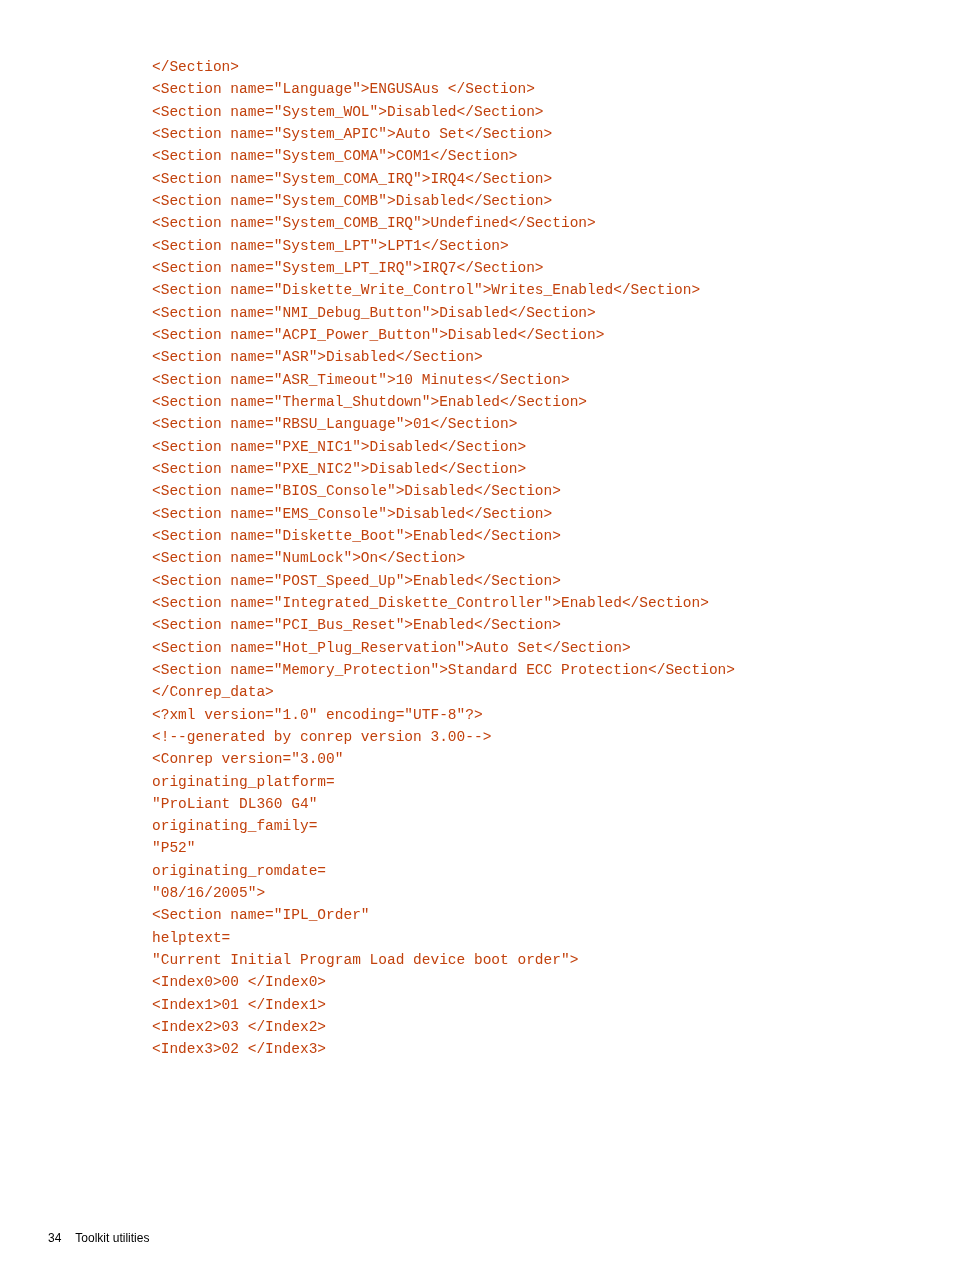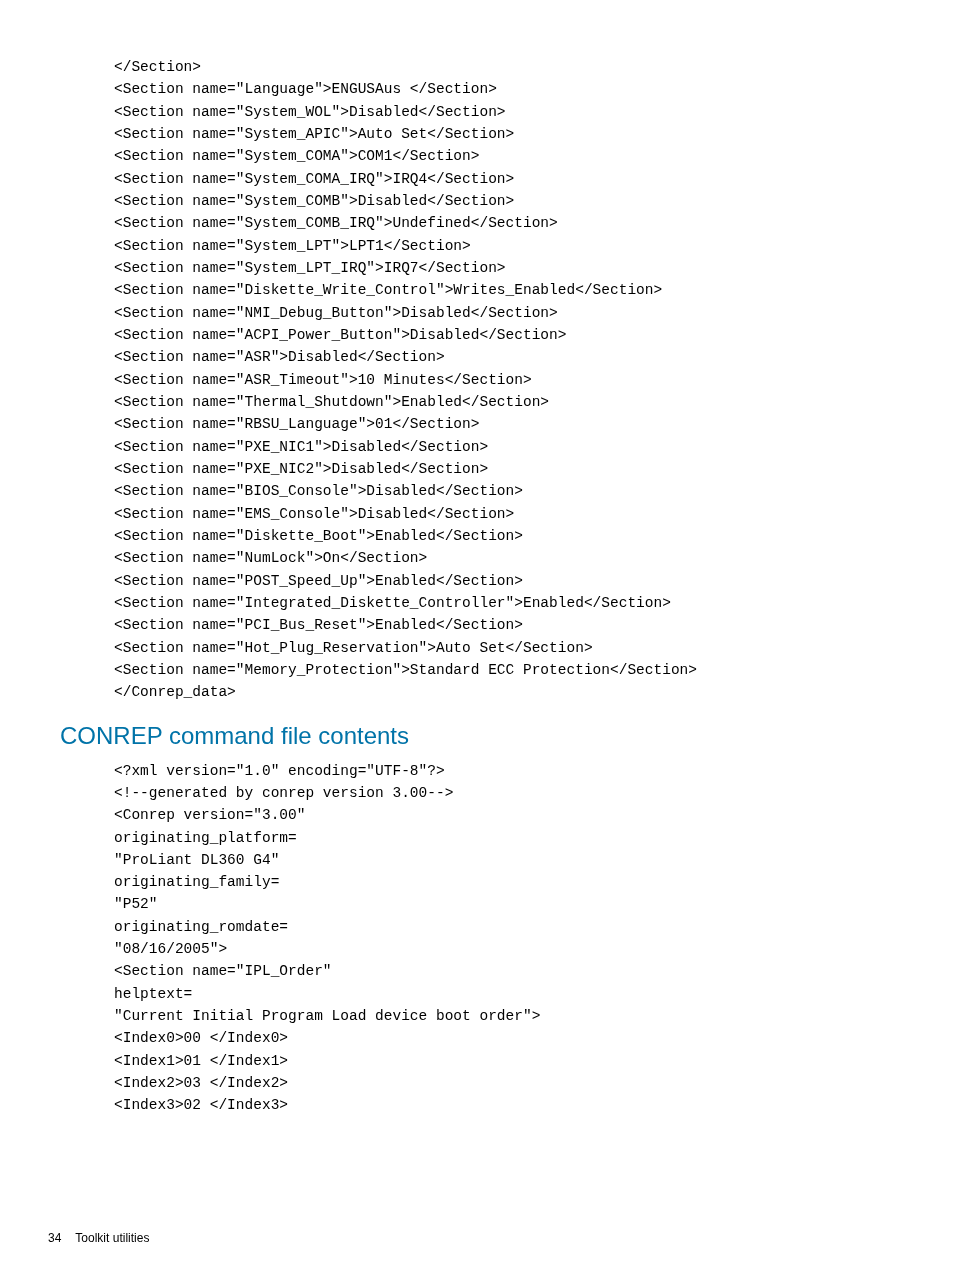--- a/index.html
+++ b/index.html
@@ -12,26 +12,26 @@
     width: 954px;
     height: 1271px;
     position: relative;
     font-family: Arial, Helvetica, sans-serif;
   }
   .page {
     padding: 56px 60px 0 60px;
     box-sizing: border-box;
   }
   .code-block {
-    margin-left: 54px;
+    margin-left: 92px;
     font-family: "Courier New", Courier, monospace;
     font-size: 14.5px;
     line-height: 1.54;
     white-space: pre;
-    color: #000000;
+    color: #c2410c;
   }
   .section-heading {
     font-family: Arial, Helvetica, sans-serif;
     font-weight: 400;
     color: #0073a8;
     font-size: 24px;
     margin: 18px 0 10px 0;
     padding-left: 0;
   }
   .body-text {
@@ -82,21 +82,20 @@
 &lt;Section name="EMS_Console"&gt;Disabled&lt;/Section&gt;
 &lt;Section name="Diskette_Boot"&gt;Enabled&lt;/Section&gt;
 &lt;Section name="NumLock"&gt;On&lt;/Section&gt;
 &lt;Section name="POST_Speed_Up"&gt;Enabled&lt;/Section&gt;
 &lt;Section name="Integrated_Diskette_Controller"&gt;Enabled&lt;/Section&gt;
 &lt;Section name="PCI_Bus_Reset"&gt;Enabled&lt;/Section&gt;
 &lt;Section name="Hot_Plug_Reservation"&gt;Auto Set&lt;/Section&gt;
 &lt;Section name="Memory_Protection"&gt;Standard ECC Protection&lt;/Section&gt;
 &lt;/Conrep_data&gt;</div>
 
-  <h2 class="section-heading">CONREP command file contents</h2>
 
 
   <div class="code-block">&lt;?xml version="1.0" encoding="UTF-8"?&gt;
 &lt;!--generated by conrep version 3.00--&gt;
 &lt;Conrep version="3.00"
 originating_platform=
 "ProLiant DL360 G4"
 originating_family=
 "P52"
 originating_romdate=

